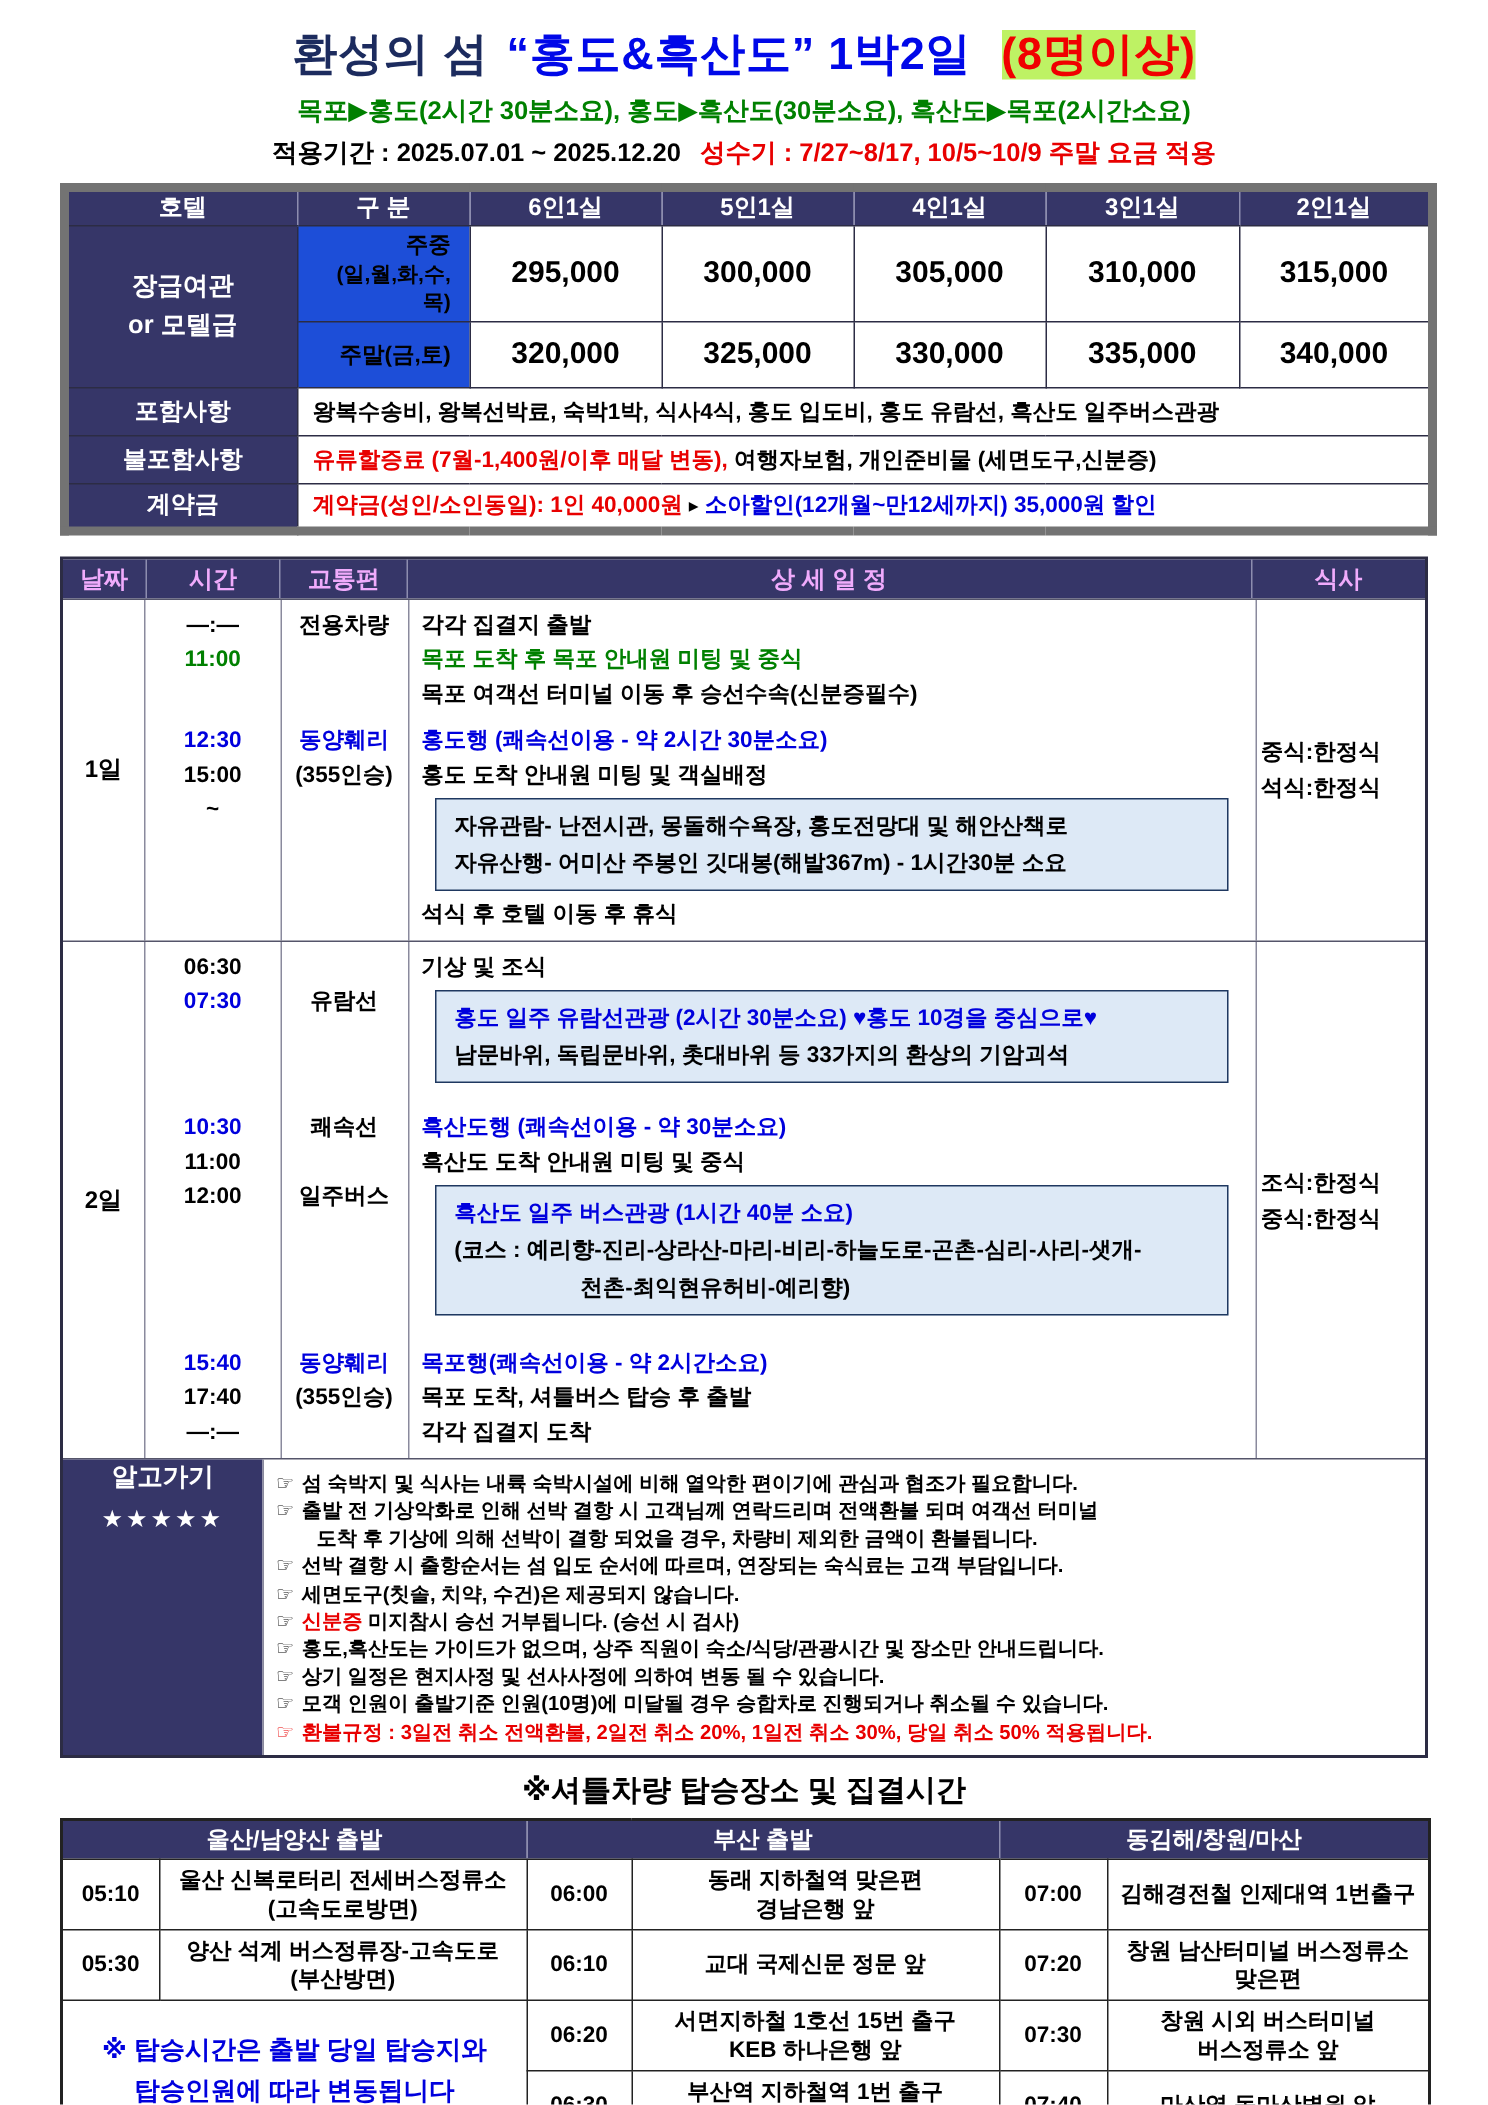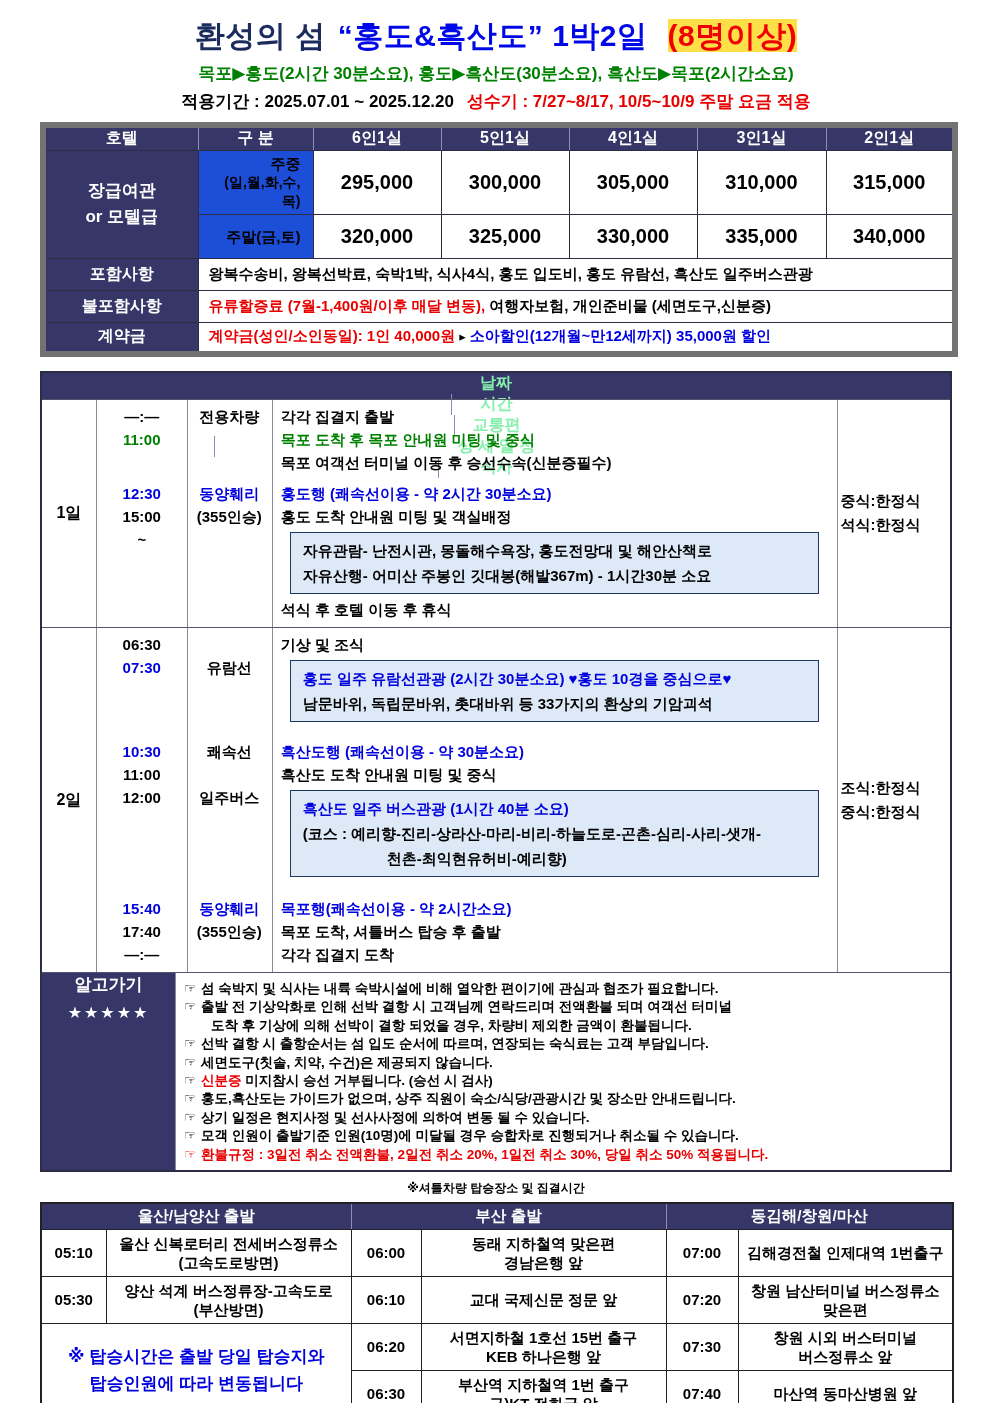--- a/index.html
+++ b/index.html
@@ -10,21 +10,21 @@
     font-weight: bold; color: #000;
   }
   .red   { color: #e80000; }
   .blue  { color: #0000dd; }
   .green { color: #008000; }
 
   
   .title { text-align: center; margin-top: 16px; font-size: 30px; letter-spacing: .5px; }
   .t-prefix { color: #1c2b5e; margin-right: 12px; margin-top: 17px; }
   .t-main   { color: #0008e8; }
-  .t-badge  { color: #f00000; background: #fde047; margin-left: 20px; }
+  .t-badge  { color: #f00000; background: #bef264; margin-left: 20px; }
   .route  { text-align: center; color: #008000; font-size: 17px; margin-top: 5px; }
   .period { text-align: center; font-size: 17px; margin-top: 5px; }
   .period .peak { margin-left: 8px; }
 
   
   table { border-collapse: collapse; }
   .ptable { width: 912px; margin: 9px 40px 0; border: 6px solid #737373; table-layout: fixed; }
   .ptable th, .ptable td { border: 1px solid #2c2c44; }
   .navy { background: #363668; color: #fff; }
   .phead th { height: 25px; font-size: 16px; border-left: 1px solid #8d8daf; border-right: 1px solid #8d8daf; }
@@ -34,21 +34,21 @@
   .pricecell { text-align: center; font-size: 20px; }
   .prow1 td { height: 46px; }
   .prow2 td { height: 44px; }
   .inforow td { height: 32px; }
   .ilabel { text-align: center; font-size: 16px; }
   .itext { padding-left: 10px; font-size: 15px; background: #fff; }
   .arrow { margin: 0 4px; font-size: 13px; }
 
   
   .itin { margin: 14px 40px 0; border: 2px solid #2c2c44; }
-  .itin-head { display: flex; background: #363668; color: #86efac; height: 26px; align-items: center; font-size: 16px; text-align: center; flex-direction: column; }
+  .itin-head { display: flex; background: #363668; color: #f0abfc; height: 26px; align-items: center; font-size: 16px; text-align: center; }
   .ih { border-left: 1px solid #8d8daf; height: 100%; display: flex; align-items: center; justify-content: center; }
   .ih:first-child { border-left: none; }
   .ih1 { width: 55px; } .ih2 { width: 90px; } .ih3 { width: 85px; } .ih4 { width: 565px; } .ih5 { width: 117px; }
 
   .day-row { position: relative; display: flex; border-top: 1px solid #55556a; }
   .vline { position: absolute; top: 0; bottom: 0; width: 1px; background: #8a8a9d; }
   .c-date { width: 55px; display: flex; align-items: center; justify-content: center; font-size: 16px; border-right: 1px solid #8a8a9d; }
   .c-mid  { width: 740px; padding: 5px 0 6px; }
   .c-meal { width: 117px; display: flex; flex-direction: column; justify-content: center; gap: 5px; padding-left: 7px; font-size: 15px; border-left: 0; }
   .line { display: flex; align-items: flex-start; min-height: 23px; line-height: 23px; font-size: 15px; }
@@ -63,21 +63,21 @@
 
   
   .notes-row { display: flex; border-top: 1px solid #55556a; }
   .notes-left { width: 133px; background: #363668; color: #fff; display: flex; flex-direction: column; align-items: center; justify-content: flex-start; gap: 7px; font-size: 17px; }
   .stars { letter-spacing: 2px; font-size: 16px; }
   .notes-right { flex: 1; padding: 7px 8px 6px; font-size: 13.5px; line-height: 18.4px; border-left: 1px solid #8a8a9d; }
   .nmark { margin-right: 5px; }
   .indent { padding-left: 27px; }
 
   
-  .stitle { text-align: center; font-size: 12px; margin-top: 8px; }
+  .stitle { text-align: center; font-size: 20px; margin-top: 8px; }
   .stable { width: 912px; margin: 5px 40px 0; border: 2px solid #222; table-layout: fixed; }
   .stable th, .stable td { border: 1px solid #222; text-align: center; }
   .shead th { background: #363668; color: #fff; height: 26px; font-size: 15.5px; border-left: 1px solid #8d8daf; border-right: 1px solid #8d8daf; }
   .stime { font-size: 15px; }
   .splace { font-size: 15px; line-height: 19px; padding: 4px 2px; }
   .srow1 td { height: 47px; }
   .srow2 td { height: 42px; }
   .srow3 td, .srow4 td { height: 46px; }
   .snote { color: #0000dd; font-size: 17px; line-height: 27px; }
 </style>

